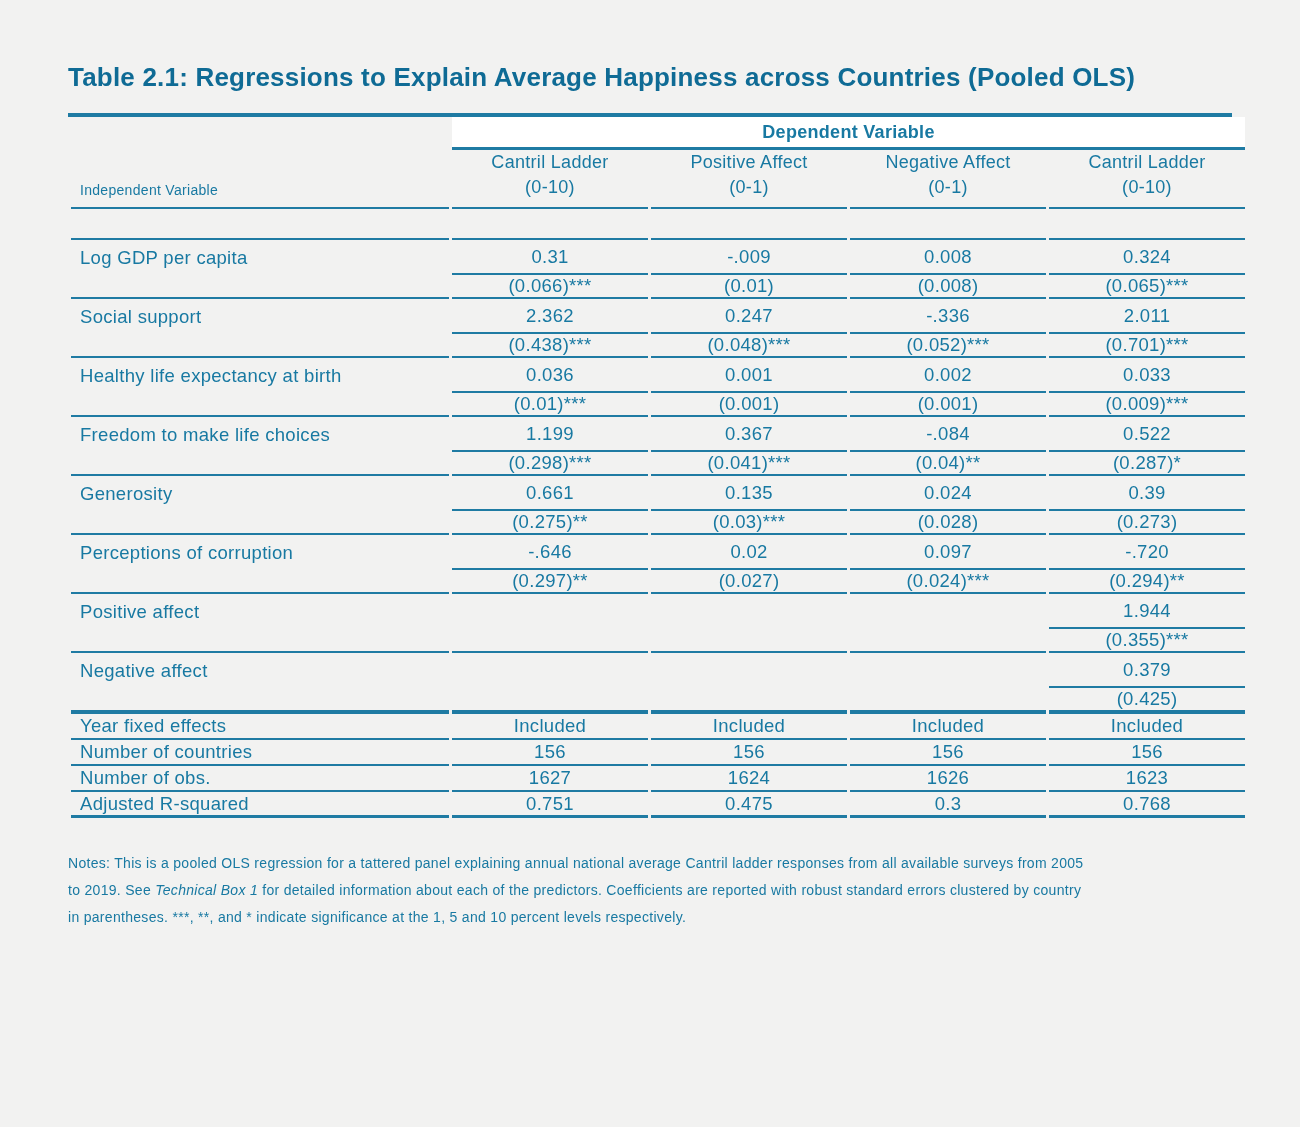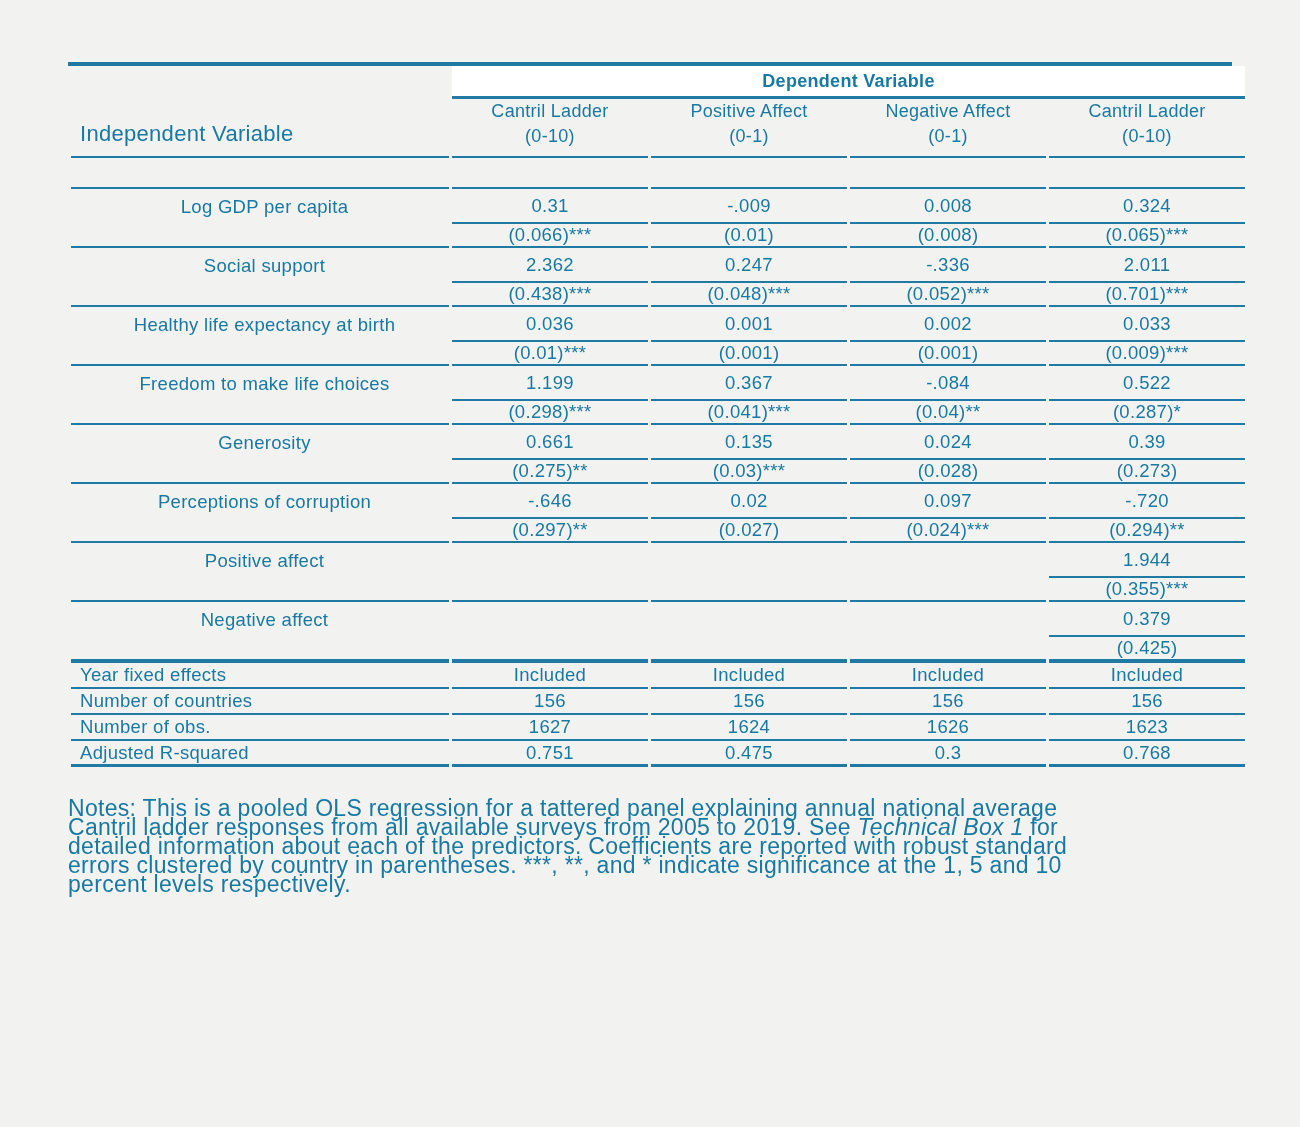--- a/index.html
+++ b/index.html
@@ -42,49 +42,50 @@
   }
   
   .colhead{
     height:56px;vertical-align:bottom;padding-bottom:7px;
     line-height:25px;font-size:18px;
     border-bottom:2px solid var(--line);
     margin-top:43px;
   }
   .colhead span{display:block;}
   .head-label{
-    vertical-align:bottom;padding-bottom:9px;font-size:22px;
+    vertical-align:bottom;padding-bottom:9px;font-size:14px;
     border-bottom:2px solid var(--line);
   }
   
   .spacer td{height:31px;border-bottom:2px solid var(--line);}
   
   .coef-row td{height:35px;}
   .se-row td{height:17px;}
   .mid{border-bottom:2px solid var(--line);}
-  .rowend{border-bottom:2px solid var(--line);text-align:center;}
+  .rowend{border-bottom:2px solid var(--line);}
   .thick{border-bottom-width:4px;}
   .row-label{vertical-align:top;padding-top:7px;}
   
   .sum-row td{height:26px;border-bottom:2px solid var(--line);}
   .final td{border-bottom-width:3px;}
   
   .notes{
     margin-top:32px;
     max-width:1025px;
-    font-size:23px;line-height:19px;letter-spacing:0.3px;
+    font-size:14px;line-height:27px;letter-spacing:0.3px;
     color:var(--ink);
   }
   .notes .it{font-style:italic;}
 </style>
 </head>
 <body>
 
 <div class="page">
 
+  <h1 class="title">Table 2.1: Regressions to Explain Average Happiness across Countries (Pooled OLS)</h1>
 
   <div class="top-rule"></div>
 
   <table class="reg">
     <colgroup>
       <col style="width:378px">
       <col style="width:196px">
         <col style="width:196px">
         <col style="width:196px">
         <col style="width:196px">

